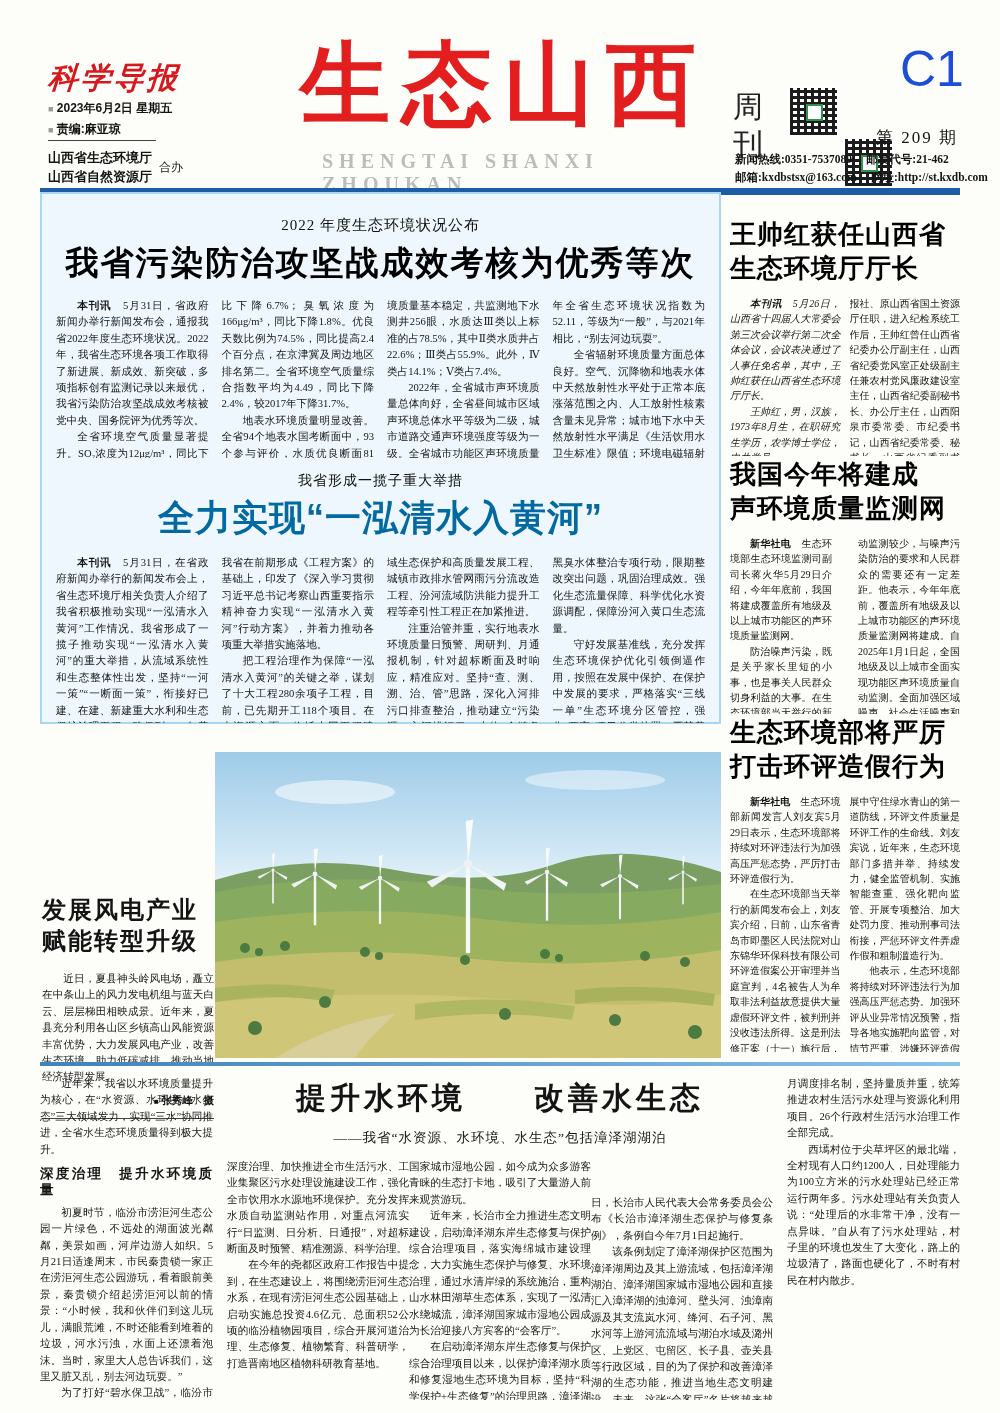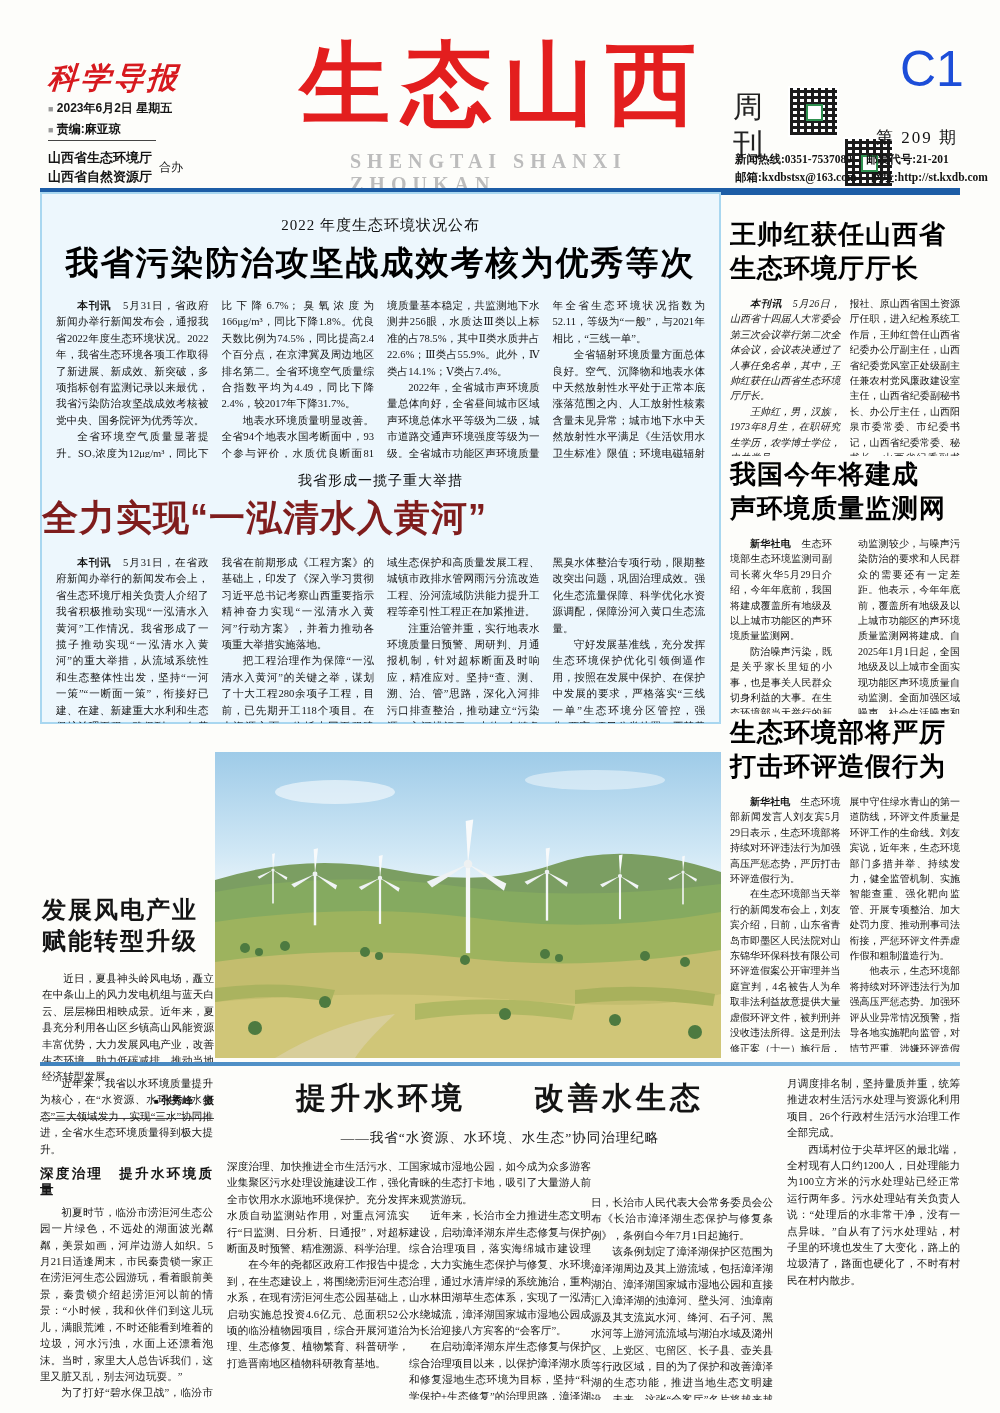--- a/index.html
+++ b/index.html
@@ -8,21 +8,21 @@
   .abs{position:absolute;}
   .sans{font-family:"Liberation Sans","DejaVu Sans",sans-serif;}
   .bt{font-size:10.6px;line-height:16.4px;text-align:justify;color:#151515;}
   .bt p{margin:0;text-indent:2em;}
   .bt .lead{font-weight:bold;}
   .cols{display:flex;}
   .col{overflow:hidden;}
   .blue-box{background:#edf7fd;border:2px solid #a9d7f0;}
   .kicker{text-align:center;font-size:15px;letter-spacing:1px;color:#111;}
   .headline-a{text-align:center;font-weight:bold;font-size:33px;letter-spacing:2px;color:#000;}
-  .headline-b{text-align:left;font-weight:bold;font-size:36px;letter-spacing:1px;color:#7f1d1d;}
+  .headline-b{text-align:center;font-weight:bold;font-size:36px;letter-spacing:1px;color:#0369a1;}
   .r-head{font-weight:bold;font-size:26px;line-height:34px;letter-spacing:1px;color:#000;}
   .r-bt{font-size:10px;line-height:15.4px;text-align:justify;}
   .r-bt p{margin:0;text-indent:2em;}
   .r-bt .lead{font-weight:bold;}
   .sec-head{font-family:"Liberation Sans","DejaVu Sans",sans-serif;font-weight:bold;
             font-size:13.5px;margin:8px 0 6px 0;text-indent:0 !important;letter-spacing:1px;}
   .qr{position:relative;width:47px;height:47px;border:2px solid #fff;
       background:repeating-linear-gradient(0deg,#1c1c1c 0 3px,rgba(255,255,255,0) 3px 6px),
                  repeating-linear-gradient(90deg,#1c1c1c 0 3px,#fff 3px 7px);}
   .qr:after{content:"";position:absolute;left:16px;top:16px;width:13px;height:13px;
@@ -49,37 +49,37 @@
   <div class="abs hairline" style="left:48px;top:140px;width:108px;"></div>
   <div class="abs sans" style="left:48px;top:148px;display:flex;align-items:center;">
     <div style="font-size:13px;font-weight:bold;line-height:19px;">
       <div>山西省生态环境厅</div>
       <div>山西省自然资源厅</div>
     </div>
     <div style="font-size:12px;margin-left:7px;">合办</div>
   </div>
 
   <div class="abs" style="left:300px;top:36px;width:420px;font-size:90px;line-height:98px;font-weight:900;color:#e31e1e;letter-spacing:12px;white-space:nowrap;">生态山西</div>
-  <div class="abs" style="left:322px;top:150px;width:360px;font-size:20px;letter-spacing:6px;color:#bcbcbc;font-weight:bold;margin-left:28px;">SHENGTAI  SHANXI  ZHOUKAN</div>
+  <div class="abs" style="left:322px;top:150px;width:360px;font-size:20px;letter-spacing:6px;color:#bcbcbc;font-weight:bold;">SHENGTAI  SHANXI  ZHOUKAN</div>
 
   <div class="abs" style="left:733px;top:88px;font-size:30px;line-height:37px;color:#222;">
     <div>周</div>
     <div>刊</div>
   </div>
 
   <div class="abs qr" style="left:788px;top:86px;"></div>
   <div class="abs qr" style="left:843px;top:86px;"></div>
 
   <div class="abs sans" style="left:900px;top:40px;font-size:50px;color:#1d4ed8;font-weight:500;">C1</div>
   <div class="abs" style="right:42px;top:126px;font-size:17px;letter-spacing:2px;">第 209 期</div>
 
   <div class="abs" style="left:735px;top:150px;font-size:11.5px;font-weight:bold;line-height:18px;white-space:nowrap;">
     <div>
       <span>新闻热线:0351-7537089</span>　
-      <span>邮发代号:21-201</span>
+      <span>邮发代号:21-462</span>
     </div>
     <div>
       <span>邮箱:kxdbstsx@163.com</span>　
       <span>网址:http://st.kxdb.com</span>
     </div>
   </div>
 
   <div class="abs" style="left:40px;top:188px;width:920px;height:7px;background:#1d5da6;"></div>
 
   <div class="abs blue-box" style="left:40px;top:192px;width:677px;height:528px;">
@@ -95,21 +95,21 @@
       <div class="col" style="flex:1;">
         <p style="text-indent:0;">比下降6.7%；臭氧浓度为166μg/m³，同比下降1.8%。优良天数比例为74.5%，同比提高2.4个百分点，在京津冀及周边地区排名第二。全省环境空气质量综合指数平均为4.49，同比下降2.4%，较2017年下降31.7%。</p>
         <p>地表水环境质量明显改善。全省94个地表水国考断面中，93个参与评价，水质优良断面81个，优良水体比例跃升至87.1%，接近于全国平均水平（87.9%），同比提升14.8个百分点，改善幅度位于全国前列。同时，全省地下水环</p>
       </div>
       <div class="col" style="flex:1;">
         <p style="text-indent:0;">境质量基本稳定，共监测地下水测井256眼，水质达Ⅲ类以上标准的占78.5%，其中Ⅱ类水质井占22.6%；Ⅲ类占55.9%。此外，Ⅳ类占14.1%；Ⅴ类占7.4%。</p>
         <p>2022年，全省城市声环境质量总体向好，全省昼间城市区域声环境总体水平等级为二级，城市道路交通声环境强度等级为一级。全省城市功能区声环境质量昼、夜间达标率分别为91.6%和77.9%。</p>
 
       </div>
       <div class="col" style="flex:1;">
-        <p style="text-indent:0;">年全省生态环境状况指数为52.11，等级为“一般”，与2021年相比，“三线一单”。</p>
+        <p style="text-indent:0;">年全省生态环境状况指数为52.11，等级为“一般”，与2021年相比，“别去河边玩耍”。</p>
         <p>全省辐射环境质量方面总体良好。空气、沉降物和地表水体中天然放射性水平处于正常本底涨落范围之内、人工放射性核素含量未见异常；城市地下水中天然放射性水平满足《生活饮用水卫生标准》限值；环境电磁辐射水平低于《电磁环境控制限值》中规定的公众曝露限值，电磁环境质量状况良好。</p>
 
       </div>
     </div>
 
     <div class="kicker" style="margin-top:14px;font-size:14px;">我省形成一揽子重大举措</div>
     <div class="headline-b sans" style="margin-top:4px;">全力实现“一泓清水入黄河”</div>
 
     <div class="cols bt" style="margin:12px 14px 0 14px;gap:13px;height:168px;">
       <div class="col" style="flex:1;">
@@ -255,21 +255,21 @@
     <div class="col bt" style="width:173px;flex:none;">
       <p>近年来，我省以水环境质量提升为核心，在“水资源、水环境、水生态”三大领域发力，实现“三水”协同推进，全省水生态环境质量得到极大提升。</p>
       <div class="sec-head">深度治理　提升水环境质量</div>
       <p>初夏时节，临汾市涝洰河生态公园一片绿色，不远处的湖面波光粼粼，美景如画，河岸边游人如织。5月21日适逢周末，市民秦贵锁一家正在涝洰河生态公园游玩，看着眼前美景，秦贵锁介绍起涝洰河以前的情景：“小时候，我和伙伴们到这儿玩儿，满眼荒滩，不时还能看到堆着的垃圾，河水污浊，水面上还漂着泡沫。当时，家里大人总告诉我们，这里又脏又乱，别去河边玩耍。”</p>
       <p>为了打好“碧水保卫战”，临汾市通过源头防治、过程治理、系统修复等方式推进流域水环境综合整治，狠抓城市污水处理提质增效。</p>
 
     </div>
 
     <div style="flex:1;display:flex;flex-direction:column;">
       <div style="text-align:center;font-size:30px;font-weight:bold;letter-spacing:4px;margin-top:2px;">提升水环境　　改善水生态</div>
-      <div style="text-align:center;font-size:13.5px;margin-top:10px;letter-spacing:1px;">——我省“水资源、水环境、水生态”协同治理纪略</div>
+      <div style="text-align:center;font-size:13.5px;margin-top:10px;letter-spacing:1px;">——我省“水资源、水环境、水生态”包括漳泽湖湖泊</div>
       <div class="cols bt" style="margin-top:12px;flex:1;overflow:hidden;">
         <div class="col" style="flex:1;">
           <p style="text-indent:0;">深度治理、加快推进全市生活污水、工业集聚区污水处理设施建设工作，强化全市饮用水水源地环境保护。充分发挥水质自动监测站作用，对重点河流实行“日监测、日分析、日通报”，对超标断面及时预警、精准溯源、科学治理。</p>
           <p>在今年的尧都区政府工作报告中提到，在生态建设上，将围绕涝洰河生态水系，在现有涝洰河生态公园基础上，启动实施总投资4.6亿元、总面积52公顷的临汾植物园项目，综合开展河道治理、生态修复、植物繁育、科普研学，打造晋南地区植物科研教育基地。</p>
 
         </div>
         <div class="col" style="flex:1;">
           <p style="text-indent:0;">国家城市湿地公园，如今成为众多游客青睐的生态打卡地，吸引了大量游人前来观赏游玩。</p>
           <p>近年来，长治市全力推进生态文明建设，启动漳泽湖东岸生态修复与保护综合治理项目，落实海绵城市建设理念，大力实施生态保护与修复、水环境治理，通过水清岸绿的系统施治，重构山水林田湖草生态体系，实现了一泓清水绕城流，漳泽湖国家城市湿地公园成为长治迎接八方宾客的“会客厅”。</p>
           <p>在启动漳泽湖东岸生态修复与保护综合治理项目以来，以保护漳泽湖水质和修复湿地生态环境为目标，坚持“科学保护+生态修复”的治理思路，漳泽湖水质持续改善，生物多样性日益丰富。4月28</p>

